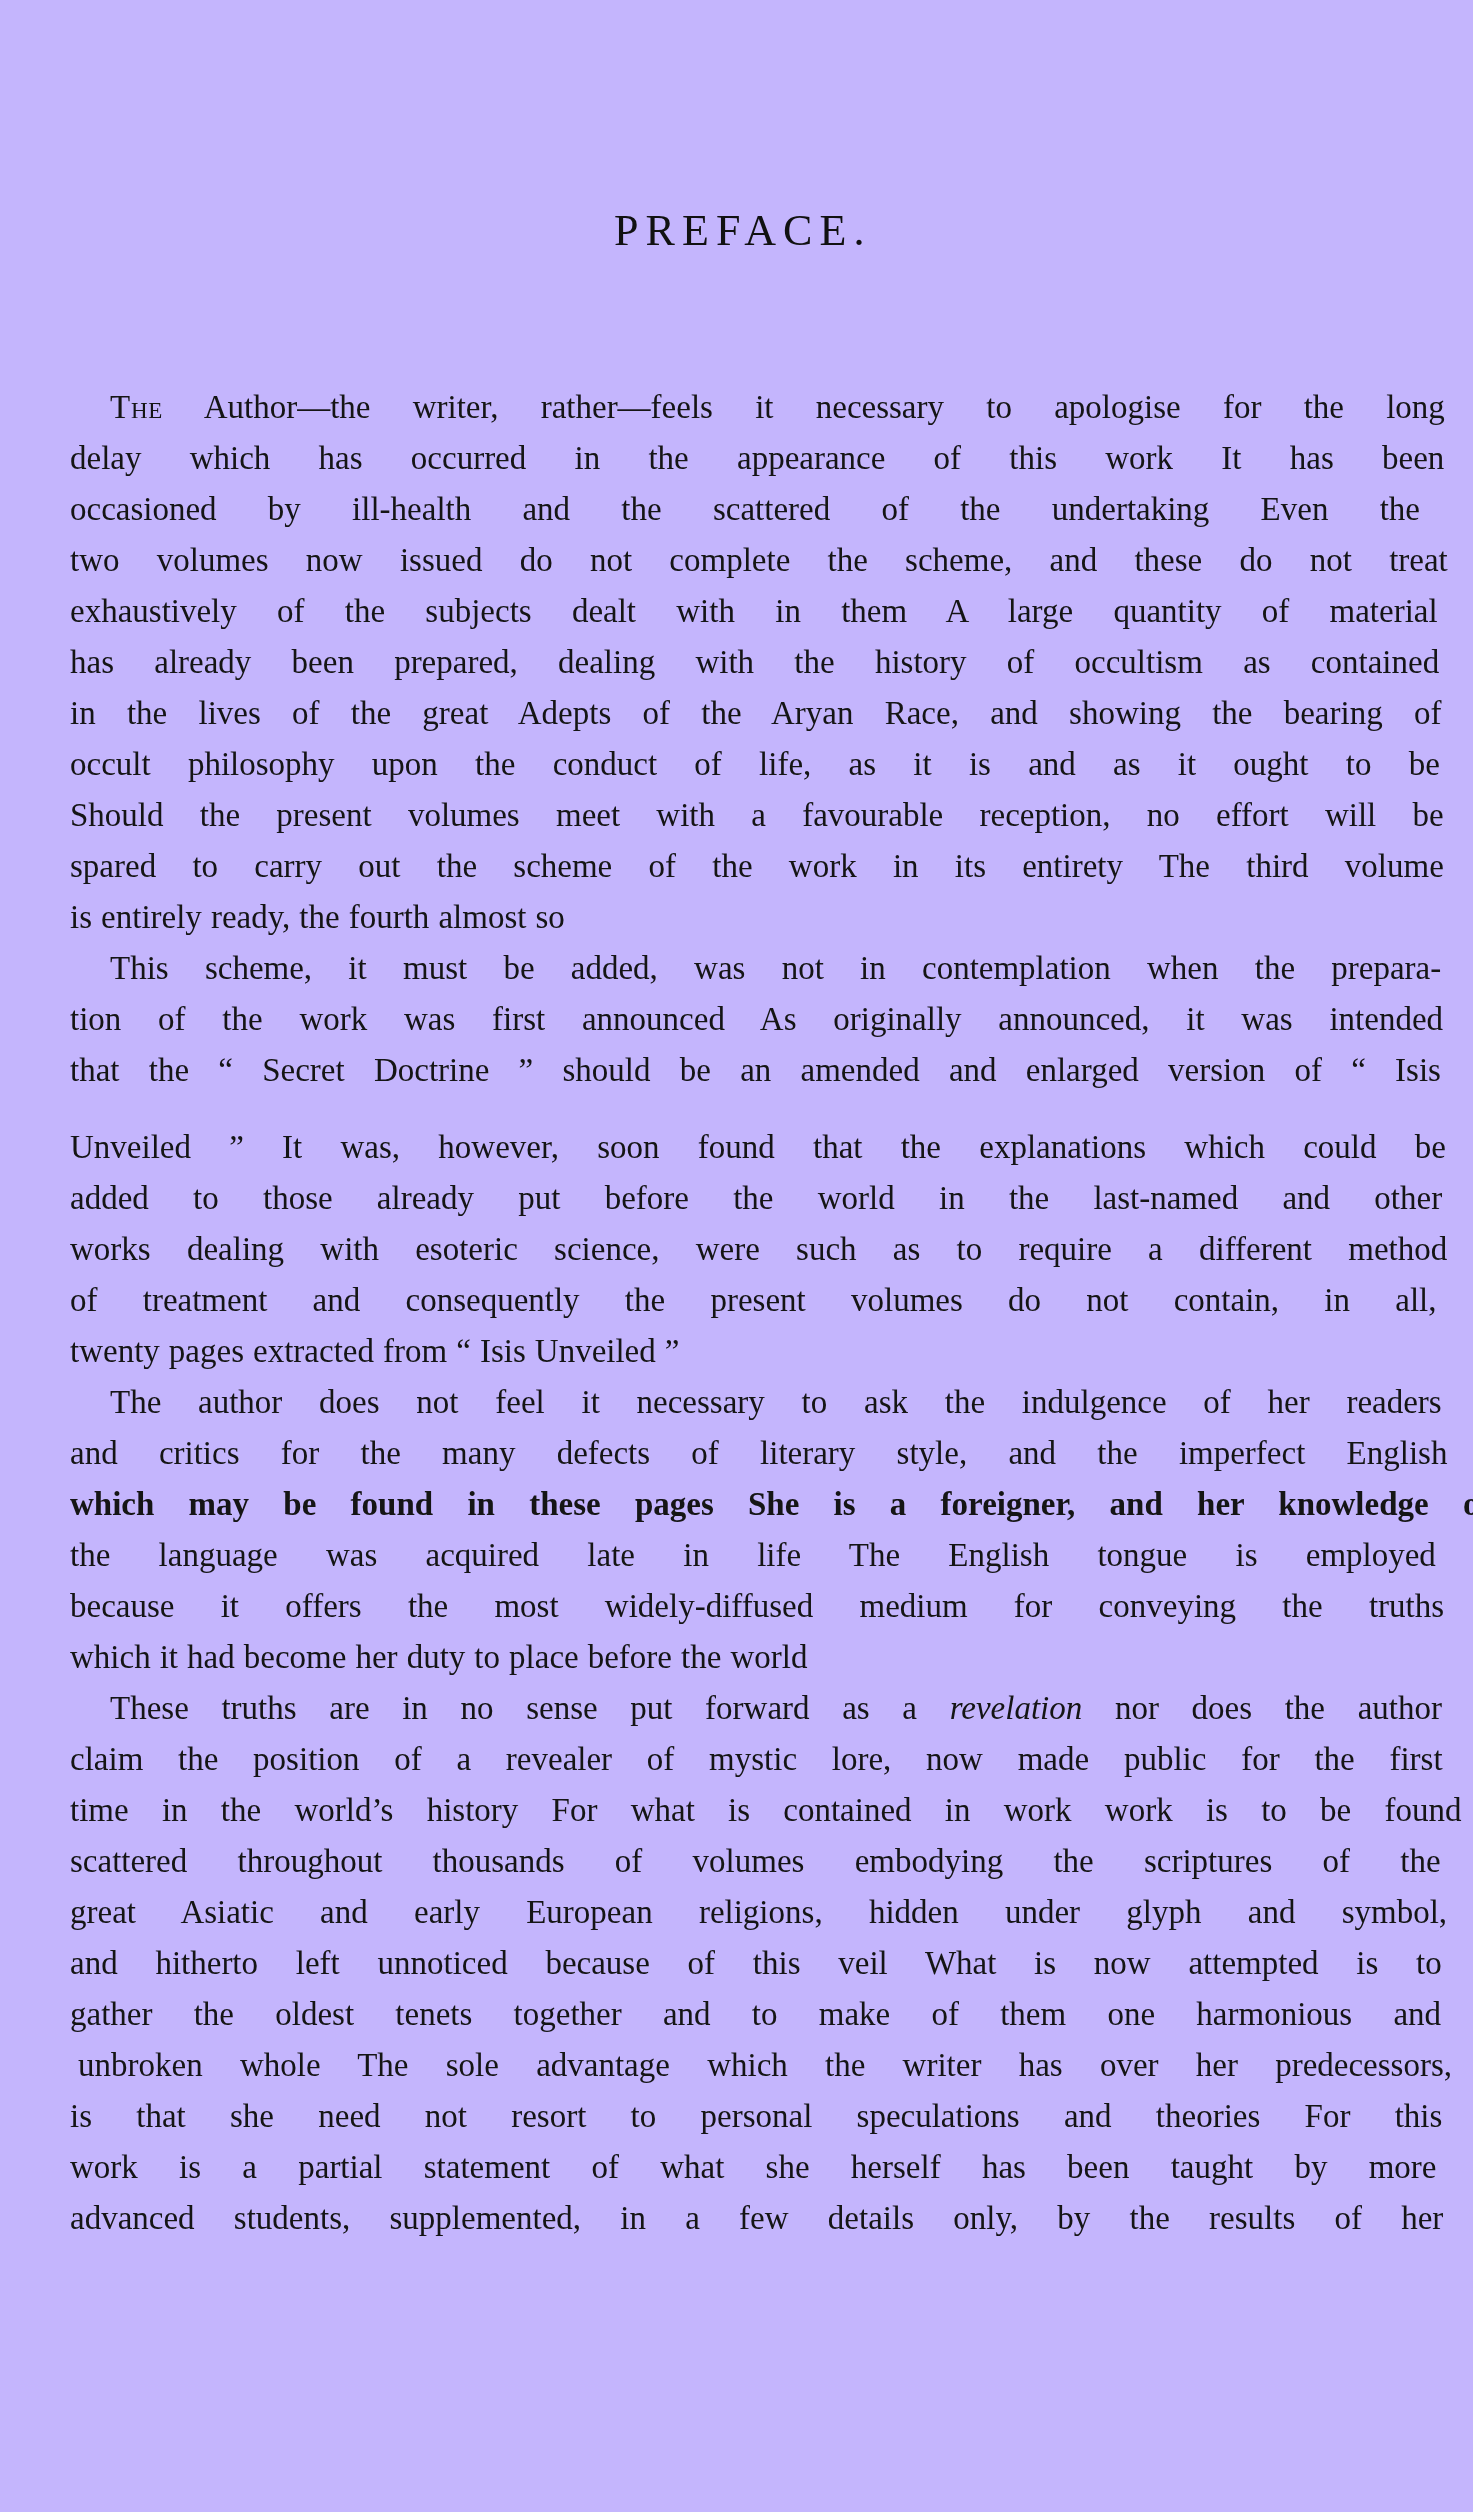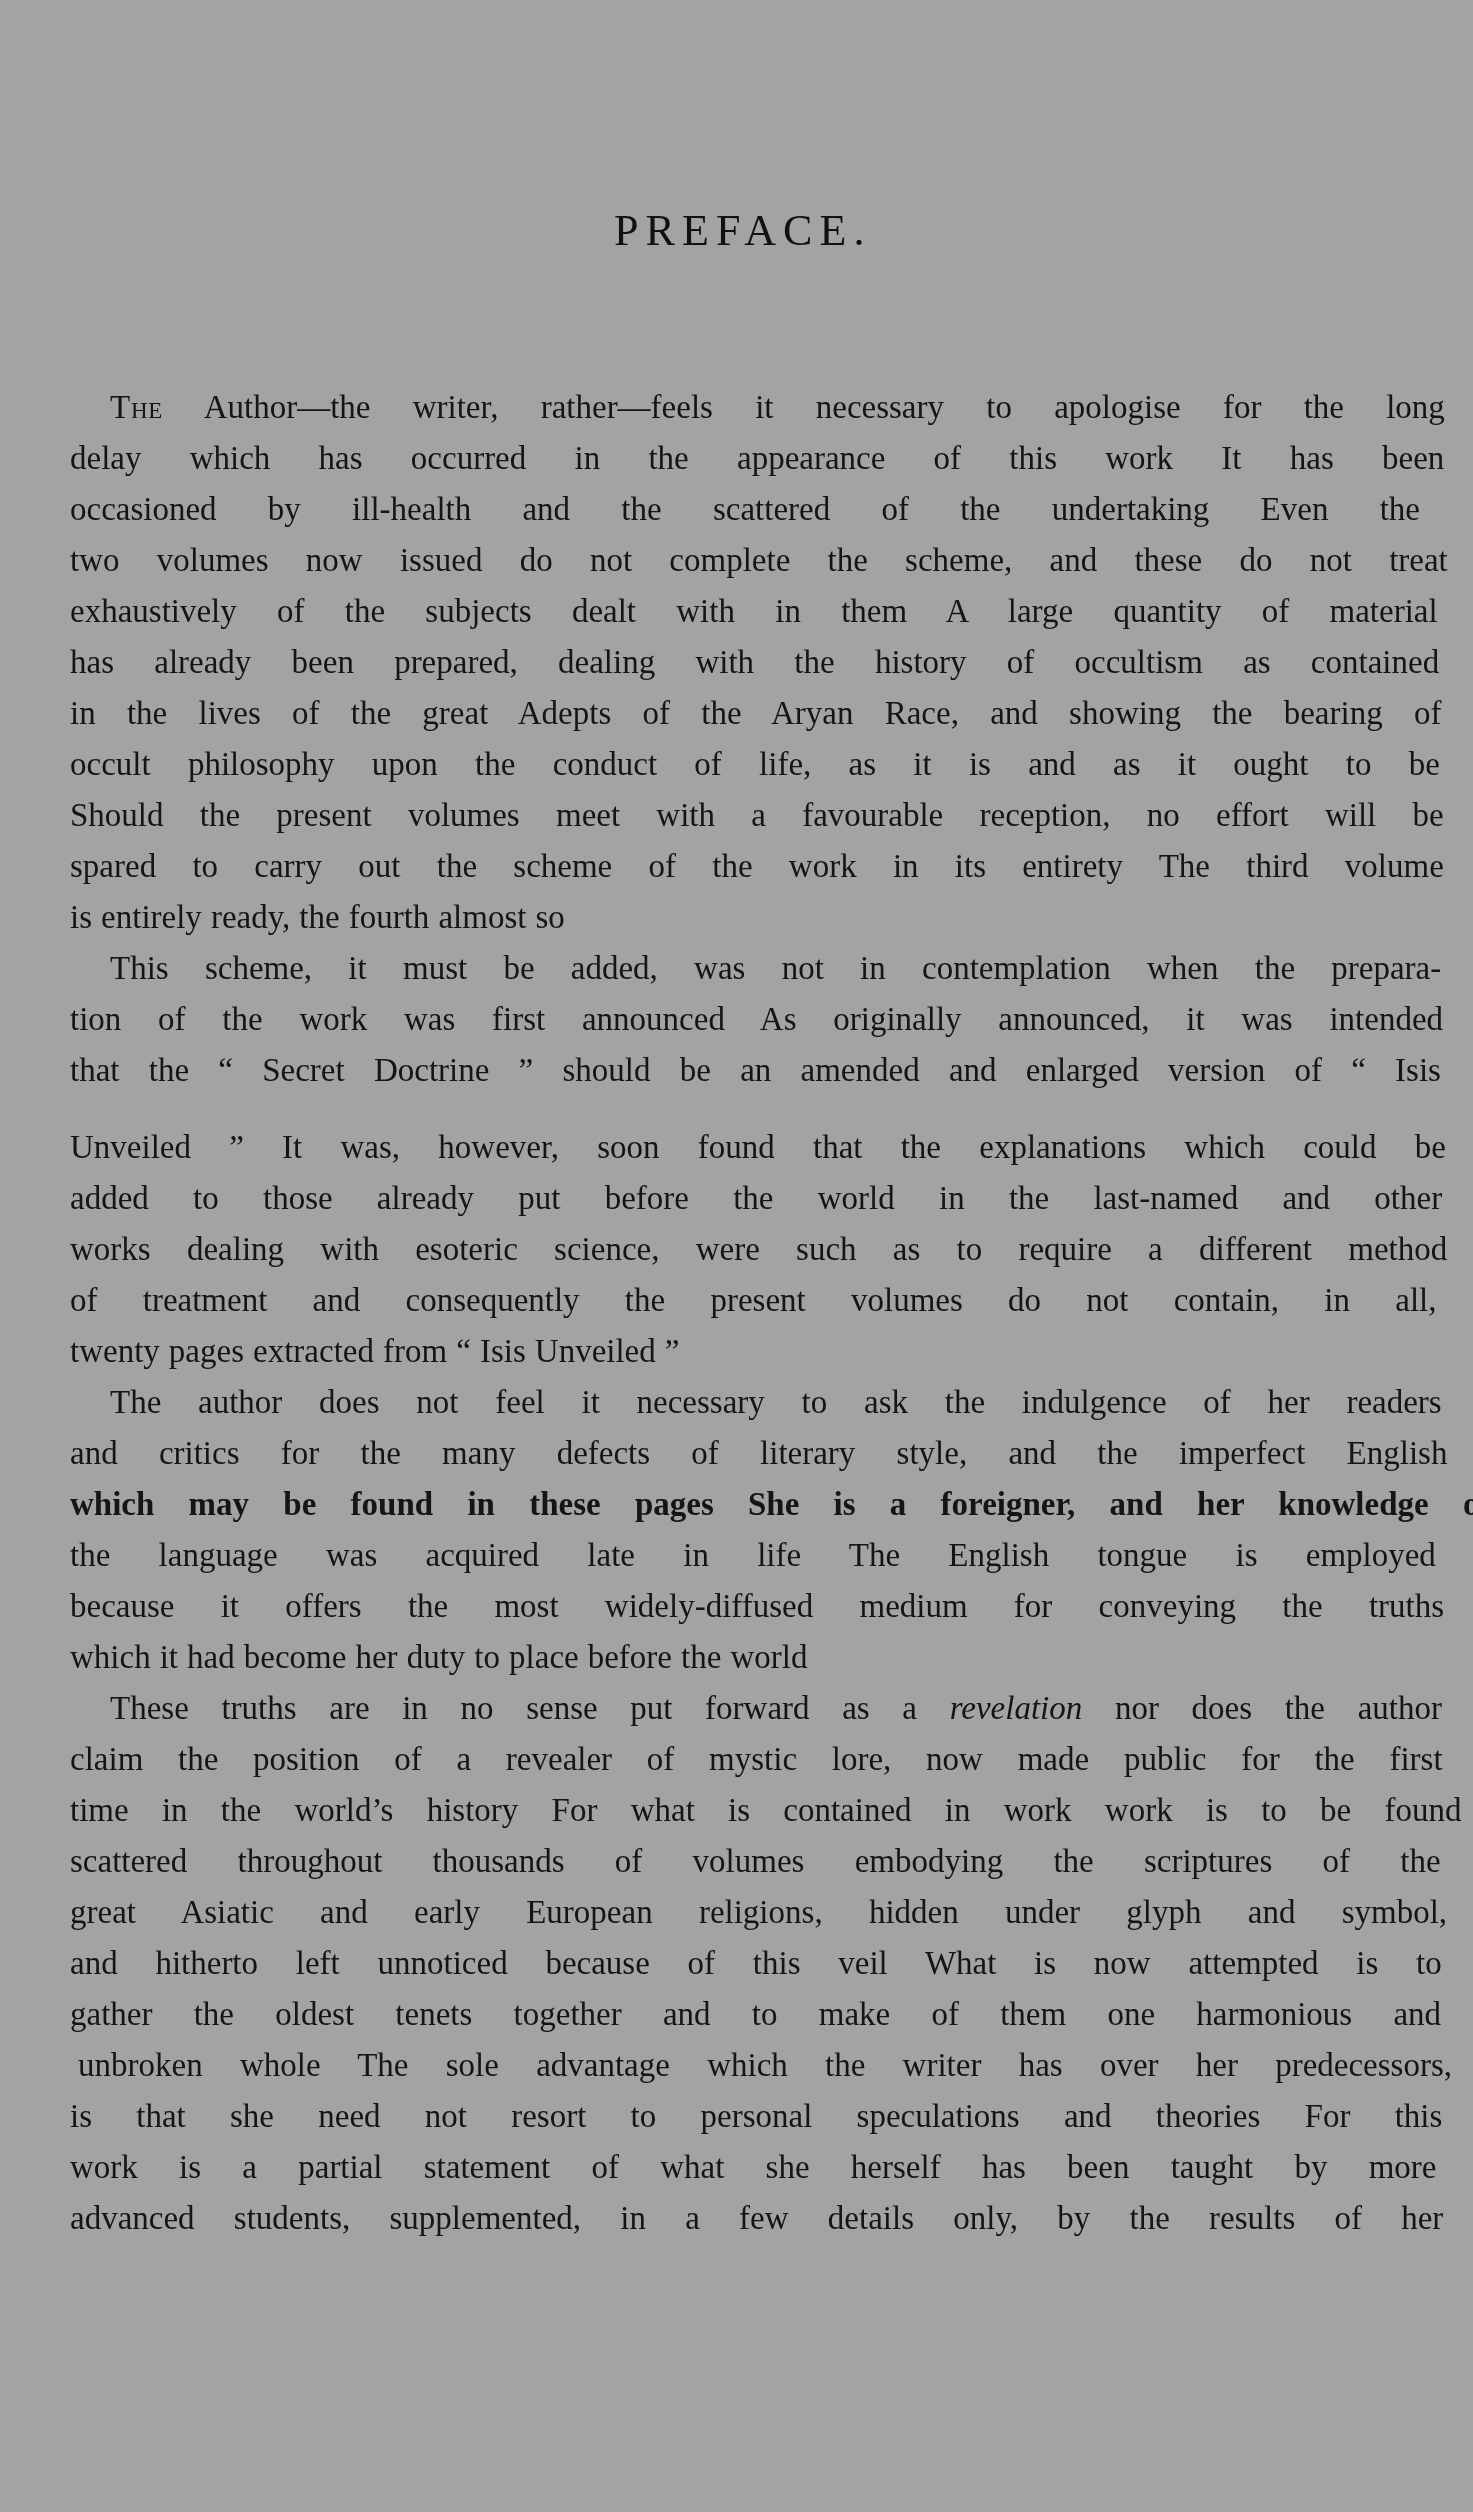--- a/index.html
+++ b/index.html
@@ -14,21 +14,21 @@
       overflow: hidden;
       color: #151515;
       font-family: "Liberation Serif", "DejaVu Serif", serif;
     }
     .page {
       position: absolute;
       left: 0;
       top: 0;
       width: 1473px;
       height: 2512px;
-      background: #a3a3a3;
+      background: #c4b5fd;
     }
     .title {
       position: absolute;
       left: 0;
       width: 1473px;
       top: 203px;
       text-align: center;
       font-family: "Liberation Serif", "DejaVu Serif", serif;
       font-size: 44px;
       line-height: 56px;

